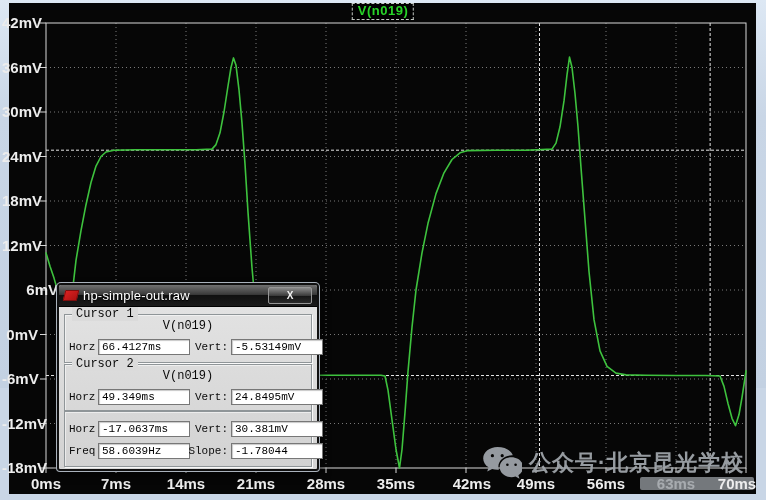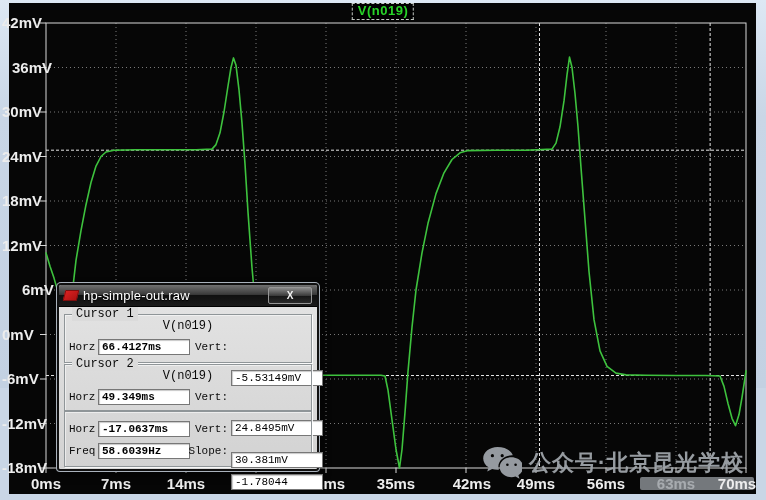--- a/index.html
+++ b/index.html
@@ -5,21 +5,21 @@
   html,body{margin:0;padding:0;}
   body{width:766px;height:500px;overflow:hidden;background:#c9d6e6;font-family:"Liberation Sans",sans-serif;}
   .screen{position:relative;width:766px;height:388px;background:linear-gradient(180deg,#dde8f4 0%,#c9d6e6 30%,#c3d1e2 100%);}
   .black-area{position:absolute;left:9px;top:3px;width:747px;height:491px;background:#060606;}
   #plot-svg{position:absolute;left:0;top:0;width:766px;height:500px;z-index:3;}
   .trace-title{position:absolute;top:3px;left:50%;transform:translateX(-50%);z-index:4;
     background:#000;border:1px dashed #c2c8c2;padding:0 5px;height:15px;line-height:14px;
     font-size:13px;font-weight:bold;color:#28d428;letter-spacing:0.5px;}
   .axis-label{position:absolute;font-size:15px;font-weight:bold;color:#ededed;z-index:4;
     font-family:"Liberation Sans",sans-serif;white-space:nowrap;}
-  .ylab{width:36px;text-align:left;}
+  .ylab{width:36px;text-align:right;}
   .xlab{width:50px;text-align:center;}
   
   .wm-bar{position:absolute;left:640px;top:477px;width:114px;height:13px;z-index:6;
     background:rgba(148,152,157,0.78);border-radius:2px;}
   .watermark{position:absolute;left:482px;top:444px;height:38px;display:flex;align-items:center;gap:7px;z-index:7;}
   .wm-text{font-size:22px;font-weight:600;color:rgba(158,163,169,0.95);letter-spacing:1px;white-space:nowrap;
     font-family:"Liberation Sans",sans-serif;}
   
   .dialog{position:absolute;left:57px;top:283px;width:258px;height:184px;z-index:10;
     border:2px solid #101010;border-radius:4px 4px 3px 3px;
@@ -41,22 +41,22 @@
   .grp-label{position:absolute;top:-8px;left:7px;background:#dbdbdb;padding:0 4px;
     font-size:12px;line-height:14px;white-space:nowrap;}
   .vrow{position:absolute;left:0;right:0;text-align:center;font-size:12px;}
   .drow{position:absolute;left:3px;right:3px;height:16px;font-size:11px;}
   .flab{position:absolute;top:2px;white-space:nowrap;}
   .l1{left:1px;}
   .l2{left:120px;width:40px;text-align:right;}
   .val{position:absolute;top:0;height:14px;width:84px;background:#fff;color:#000;
     border:1px solid #777;box-shadow:inset 1px 1px 1px rgba(0,0,0,0.22);
     font-family:"Liberation Mono","DejaVu Sans Mono",monospace;font-size:11px;padding:0 3px;margin:0;}
-  .i1{left:30px;font-weight:bold;}
-  .i2{left:163px;margin-top:31px;}
+  .i1{left:30px;}
+  .i2{left:163px;}
   .g1{top:7px;height:47px;}
   .g2{top:57px;height:45px;}
   .g3{top:104px;height:54px;}
 </style>
 </head>
 <body>
 
 <div class="screen">
 
   <div class="black-area"></div>
@@ -109,21 +109,21 @@
       <line x1="539.49" y1="23" x2="539.49" y2="468" stroke="#e8e8e8" stroke-width="1" stroke-dasharray="3 2"></line>
       <polyline points="46.0,252.9 50.0,266.3 54.0,278.1 57.0,288.5 60.0,334.5 63.0,408.7 65.5,464.3 68.0,423.5 71.0,349.3 73.0,286.3 76.0,260.3 81.0,230.7 86.0,204.7 91.0,182.5 96.0,166.1 101.0,156.5 106.0,152.0 114.0,150.2 136.0,149.8 166.0,149.8 196.0,149.8 212.0,149.1 216.0,144.6 220.0,132.8 224.0,112.0 228.0,86.0 231.0,67.5 233.5,57.9 236.0,65.3 239.0,89.8 242.0,123.1 245.0,163.9 248.0,212.1 252.0,267.8 256.0,312.3 261.0,347.8 266.0,363.4 273.0,371.6 281.0,374.2 306.0,375.3 346.0,375.3 381.0,375.3 385.0,376.0 388.0,390.1 392.0,419.8 396.0,449.5 399.5,468.0 402.0,449.5 405.0,412.4 408.0,371.6 412.0,327.1 416.0,290.0 422.0,252.9 428.0,223.3 436.0,193.6 444.0,172.8 452.0,159.5 460.0,152.8 468.0,150.6 496.0,150.2 526.0,150.2 552.0,149.1 556.0,143.1 560.0,126.8 564.0,100.9 567.0,74.9 569.5,57.1 572.0,67.5 575.0,93.5 578.0,126.8 581.0,167.6 585.0,219.5 589.0,271.5 594.0,319.7 600.0,350.8 607.0,366.4 616.0,373.1 626.0,374.9 646.0,375.3 676.0,375.5 706.0,375.5 720.0,376.0 724.0,386.4 728.0,403.5 732.0,418.3 735.5,425.7 739.0,414.6 742.0,397.5 744.5,381.2 746.0,370.8" fill="none" stroke="#3ec23e" stroke-width="1.6" stroke-linejoin="round" stroke-linecap="round"></polyline>
     </svg>
 
   <div class="trace-title">
     <span>V(n019)</span>
   </div>
 
   <div id="ylabels">
       <div class="axis-label ylab" style="left: 2px; top: 14px;">42mV</div>
-      <div class="axis-label ylab" style="left: 12px; top: 58.5px;">36mV</div>
+      <div class="axis-label ylab" style="left: 2px; top: 58.5px;">36mV</div>
       <div class="axis-label ylab" style="left: 2px; top: 103px;">30mV</div>
       <div class="axis-label ylab" style="left: 2px; top: 147.5px;">24mV</div>
       <div class="axis-label ylab" style="left: 2px; top: 192px;">18mV</div>
       <div class="axis-label ylab" style="left: 2px; top: 236.5px;">12mV</div>
       <div class="axis-label ylab" style="left: 2px; top: 281px; margin-left: 20px;">6mV</div>
       <div class="axis-label ylab" style="left: 2px; top: 325.5px;">0mV</div>
       <div class="axis-label ylab" style="left: 2px; top: 370px;">-6mV</div>
       <div class="axis-label ylab" style="left: 2px; top: 414.5px;">-12mV</div>
       <div class="axis-label ylab" style="left: 2px; top: 459px;">-18mV</div>
     </div>

